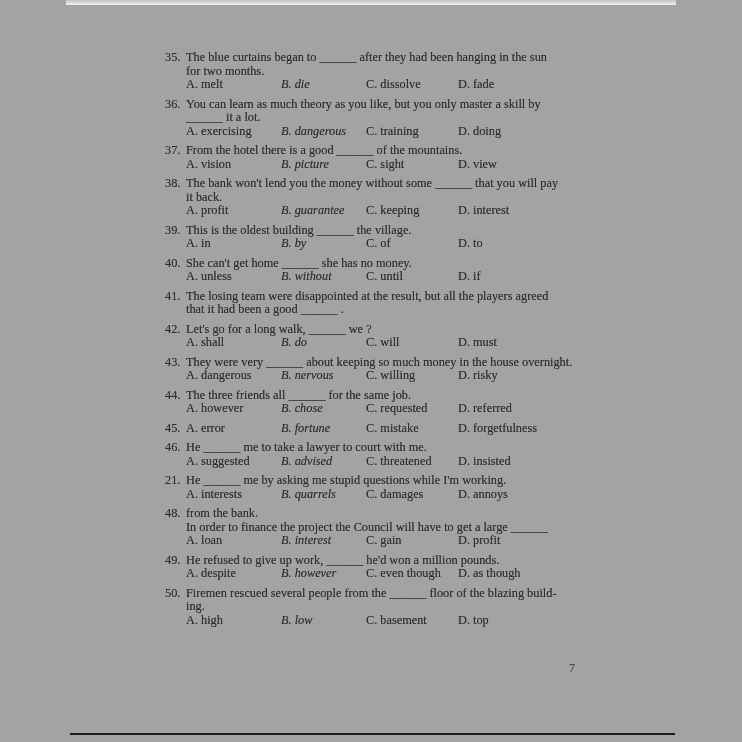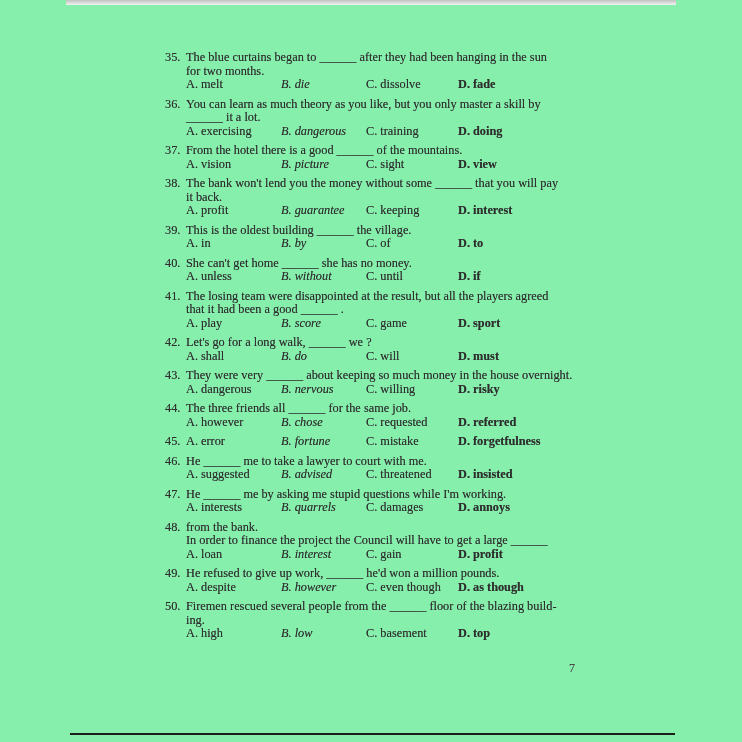--- a/index.html
+++ b/index.html
@@ -5,21 +5,21 @@
   * { margin: 0; padding: 0; box-sizing: border-box; }
   html, body {
     width: 742px; height: 742px;
     background: #ffffff;
     font-family: "Liberation Serif", serif;
     overflow: hidden;
   }
   .page {
     position: relative;
     width: 742px; height: 742px;
-    background: #86efac;
+    background: #a3a3a3;
   }
   .top-edge {
     position: absolute;
     left: 66px; top: 0;
     width: 610px; height: 5px;
     background: linear-gradient(to bottom, #c2c2c2, #f2f2f2);
   }
   .bottom-edge {
     position: absolute;
     left: 70px; top: 733px;
@@ -42,21 +42,21 @@
   .q-num {
     flex: 0 0 21px;
     width: 21px;
   }
   .q-body { flex: 1; }
   .options { display: flex; }
   .opt { display: block; }
   .opt-a { width: 95px; flex: 0 0 95px; }
   .opt-b { width: 85px; flex: 0 0 85px; font-style: italic; }
   .opt-c { width: 92px; flex: 0 0 92px; }
-  .opt-d { flex: 1; font-weight: bold; }
+  .opt-d { flex: 1; }
   .page-number {
     position: absolute;
     left: 562px; top: 661px;
     width: 20px;
     text-align: center;
     font-size: 12px;
     color: #4a4a4a;
     text-shadow: 0 0 0.5px rgba(74,74,74,0.5);
   }
 </style>
@@ -159,26 +159,20 @@
     </div>
   </div>
 
   <div class="question">
     <span class="q-num">41.</span>
     <div class="q-body">
       <div class="q-lines">
             <div class="q-line">The losing team were disappointed at the result, but all the players agreed</div>
             <div class="q-line">that it had been a good ______ .</div>
           </div>
-      <div class="options">
-        <span class="opt opt-a">A. play</span>
-        <span class="opt opt-b">B. score</span>
-        <span class="opt opt-c">C. game</span>
-        <span class="opt opt-d">D. sport</span>
-      </div>
     </div>
   </div>
 
   <div class="question">
     <span class="q-num">42.</span>
     <div class="q-body">
       <div class="q-lines">
             <div class="q-line">Let's go for a long walk, ______ we ?</div>
           </div>
       <div class="options">
@@ -241,21 +235,21 @@
       <div class="options">
         <span class="opt opt-a">A. suggested</span>
         <span class="opt opt-b">B. advised</span>
         <span class="opt opt-c">C. threatened</span>
         <span class="opt opt-d">D. insisted</span>
       </div>
     </div>
   </div>
 
   <div class="question">
-    <span class="q-num">47.</span>
+    <span class="q-num">21.</span>
     <div class="q-body">
       <div class="q-lines">
             <div class="q-line">He ______ me by asking me stupid questions while I'm working.</div>
           </div>
       <div class="options">
         <span class="opt opt-a">A. interests</span>
         <span class="opt opt-b">B. quarrels</span>
         <span class="opt opt-c">C. damages</span>
         <span class="opt opt-d">D. annoys</span>
       </div>

